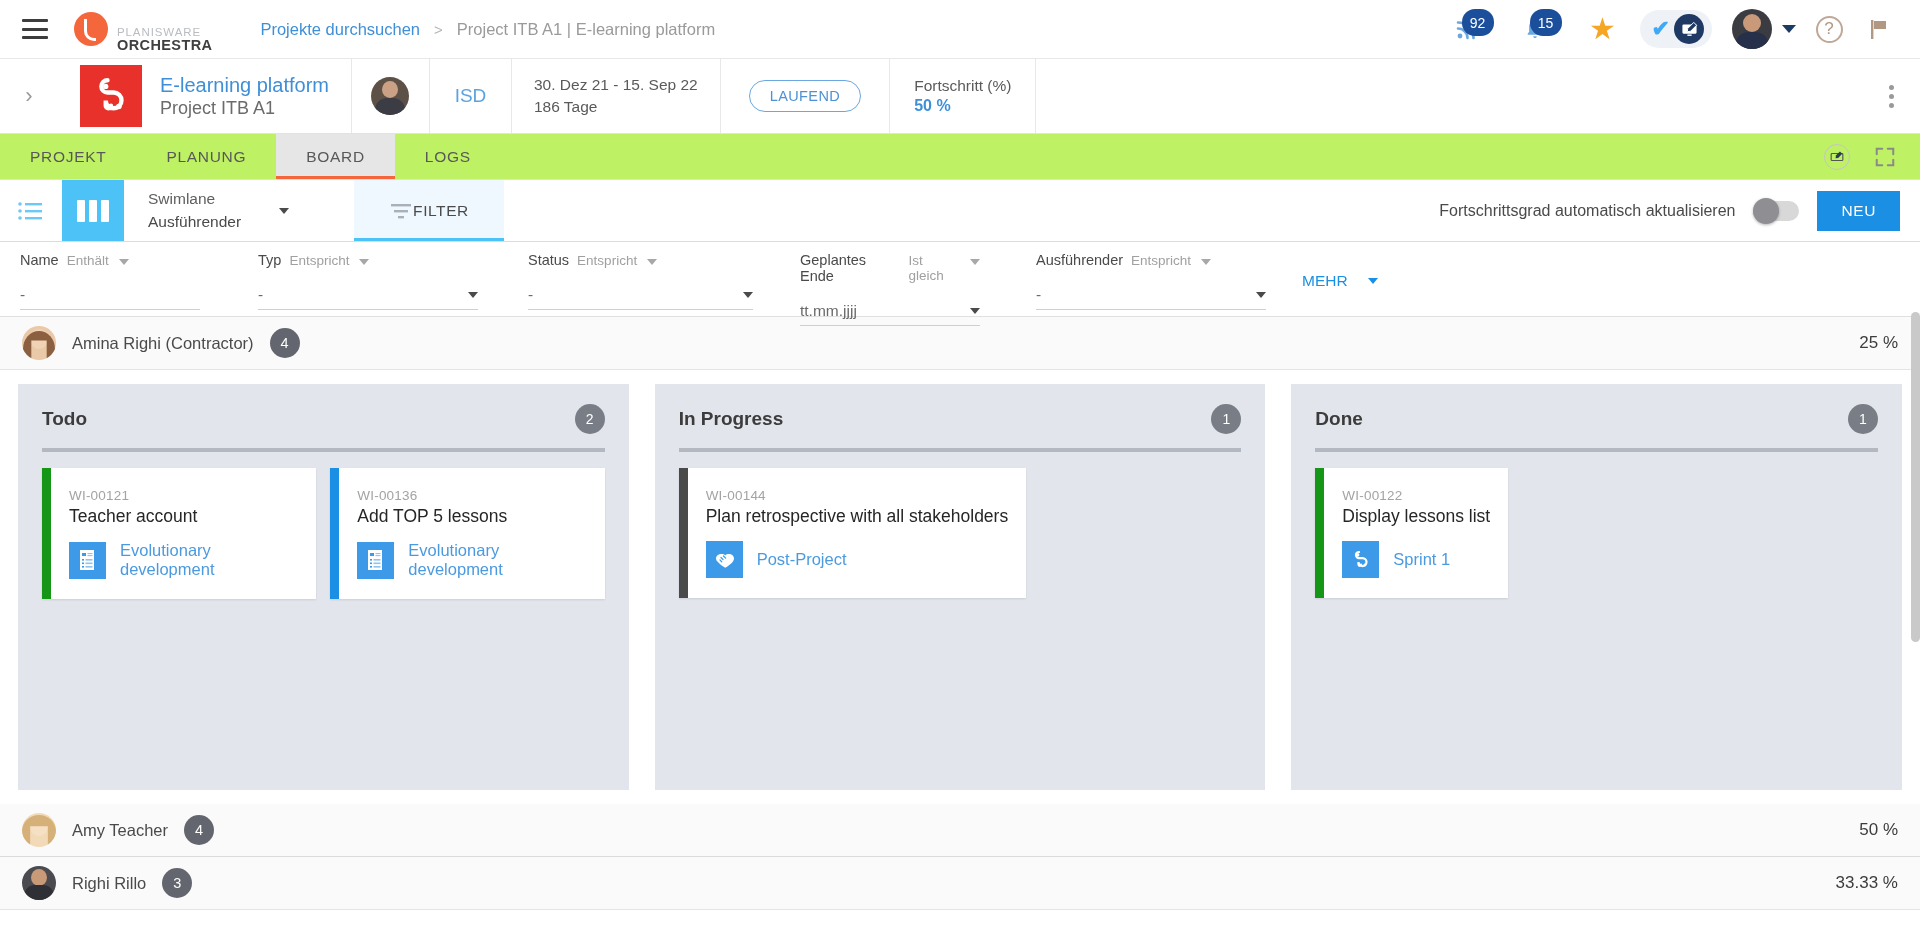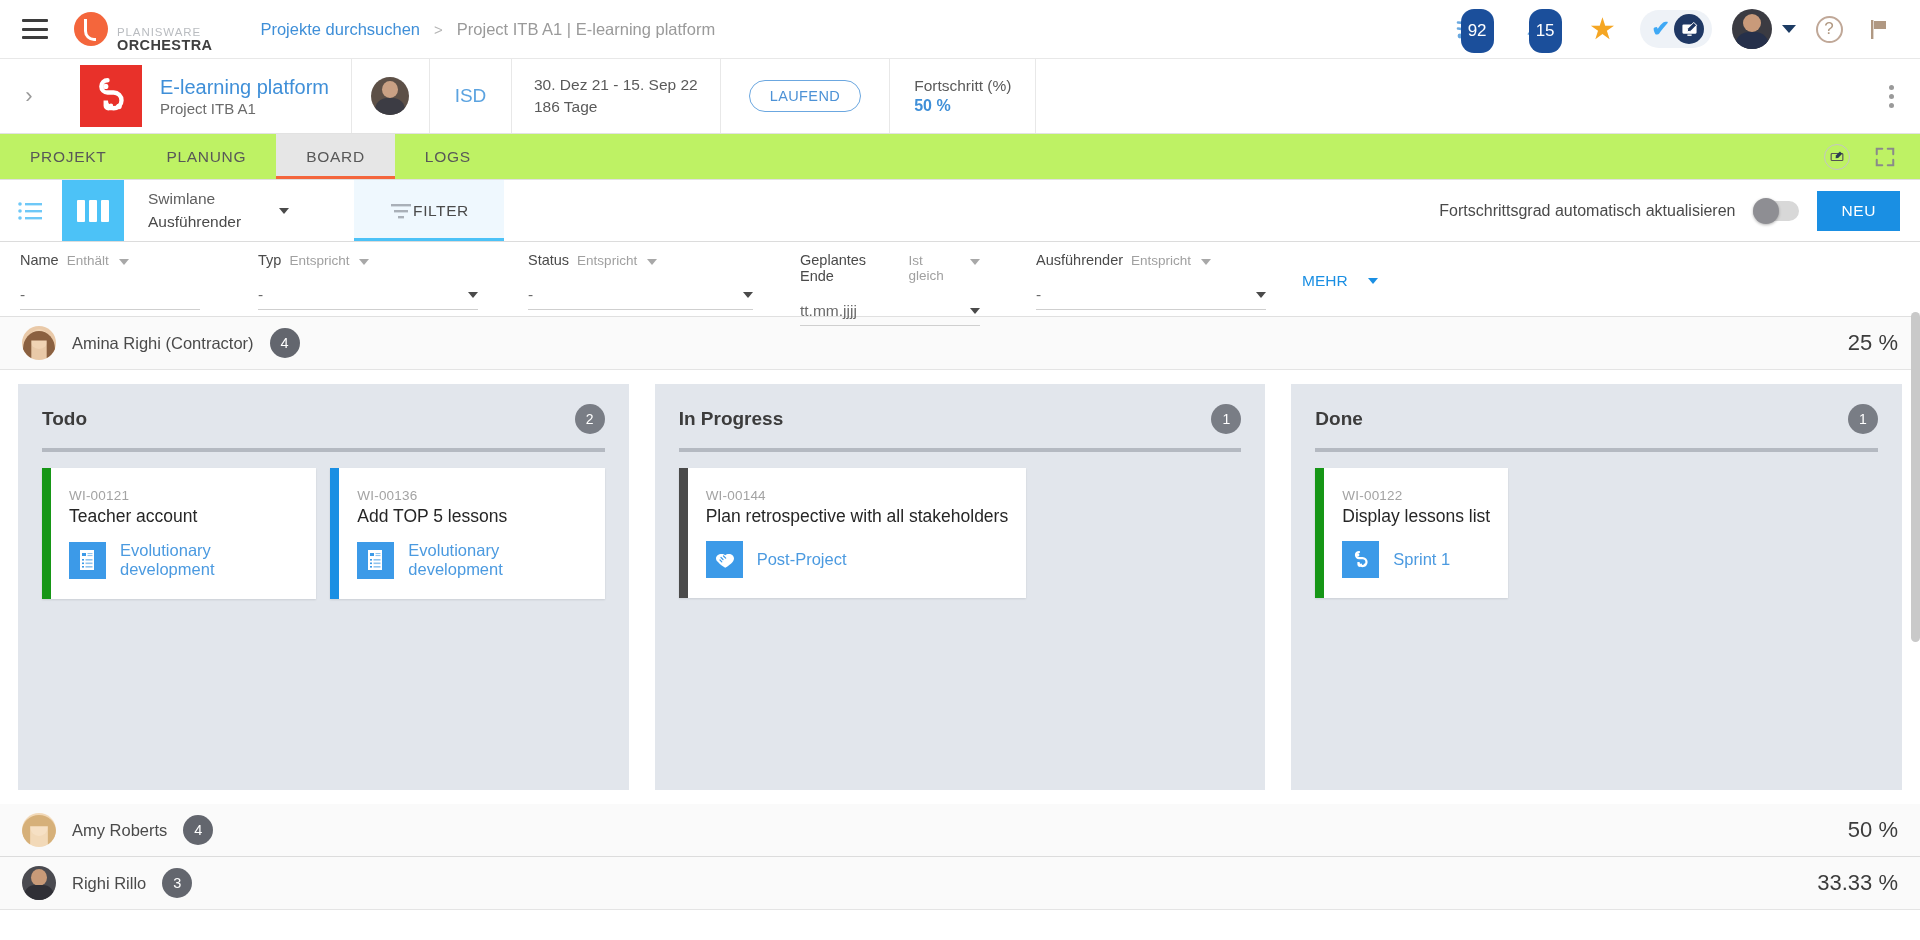--- a/index.html
+++ b/index.html
@@ -61,24 +61,24 @@
     padding-right: 16px;
   }
   .icon-btn {
     width: 50px; height: 50px;
     display: flex; align-items: center; justify-content: center;
     position: relative; cursor: pointer;
   }
   .badge {
     position: absolute;
     top: 5px; right: -2px;
-    min-width: 32px; height: 44px;
+    min-width: 32px; height: 27px;
     border-radius: 13px;
     background: #1b4f9b;
-    color: #fff; font-size: 17px;
+    color: #fff; font-size: 14px;
     display: flex; align-items: center; justify-content: center;
     padding: 0 7px;
   }
   .rss-icon { width: 24px; height: 24px; }
   .bell-icon { width: 22px; height: 26px; }
   .star-icon { font-size: 30px; color: #f5a623; line-height: 1; }
 
   .toggle-pill {
     display: flex; align-items: center; gap: 4px;
     background: #eef2f7;
@@ -133,21 +133,21 @@
     color:#9a9a9a; font-size: 22px; cursor:pointer;
   }
   .pb-cell { display:flex; align-items:center; padding: 0 22px; border-right: 1px solid #e8e8e8; }
   .pb-logo {
     width: 62px; height: 62px; background: #e8312a;
     display:flex; align-items:center; justify-content:center; flex:none;
   }
   .pb-logo svg { width: 42px; height: 42px; }
   .pb-title { margin-left: 18px; }
   .pb-title .t1 { font-size: 20px; color: #3f8fd8; line-height: 1.25; }
-  .pb-title .t2 { font-size: 15px; color: #6b6b6b; }
+  .pb-title .t2 { font-size: 18px; color: #6b6b6b; }
   .pb-owner { width: 78px; justify-content:center; }
   .pb-owner .avatar { width: 38px; height: 38px; background:#5d5047; }
   .pb-owner .avatar::before { content:""; position:absolute; left:11px; top:4px; width:16px; height:17px; border-radius:50%; background:#caa184; }
   .pb-owner .avatar::after  { content:""; position:absolute; left:4px; top:21px; width:30px; height:20px; border-radius:12px 12px 0 0; background:#3c3c44; }
   .pb-isd { width: 82px; justify-content:center; color:#5ba3e0; font-size:19px; }
   .pb-dates { font-size: 15.5px; color: #5a5a5a; line-height: 1.45; }
   .pb-status { justify-content:center; padding: 0 28px;}
   .status-chip {
     border: 1px solid #6ba7e0; color: #4d92d6;
     border-radius: 18px; padding: 7px 20px;
@@ -263,21 +263,21 @@
   .swim-avatar.w2::before{content:"";position:absolute;left:8px;top:4px;width:18px;height:19px;border-radius:9px;background:#f6e0c4;}
   .swim-avatar.w2::after{content:"";position:absolute;left:0;top:2px;width:34px;height:32px;border-radius:50% 50% 0 0;background:#d6b079;clip-path:polygon(0 0,100% 0,100% 100%,76% 100%,76% 35%,24% 35%,24% 100%,0 100%);}
   .swim-avatar.m1 { background:#4a4a50; }
   .swim-avatar.m1::before{content:"";position:absolute;left:9px;top:3px;width:16px;height:17px;border-radius:50%;background:#c89a78;}
   .swim-avatar.m1::after{content:"";position:absolute;left:2px;top:19px;width:30px;height:20px;border-radius:11px 11px 0 0;background:#2f2f36;}
   .swim-name { font-size: 16.5px; color:#4a4a4a; }
   .count-bubble {
     width: 30px; height:30px; border-radius:50%; background:#63666e; color:#fff;
     display:flex;align-items:center;justify-content:center; font-size:14.5px;
   }
-  .swim-pct { margin-left:auto; font-size: 22px; color:#3c3c3c; }
+  .swim-pct { margin-left:auto; font-size: 17px; color:#3c3c3c; }
 
   
   .board {
     display:flex; gap: 26px; padding: 14px 18px 0 18px;
     background:#fff;
     height: 420px;
   }
   .bcol {
     flex: 1; background:#e2e6ec; padding: 16px 16px 0 16px;
     display:flex; flex-direction:column;
@@ -693,21 +693,21 @@
             <span class="card-link">Sprint 1</span>
           </div>
         </div>
       </div>
     </div>
   </div>
 </div>
 
 <div class="swim-head swim-row-b" style="margin-top:14px">
   <span class="swim-avatar w2"></span>
-  <span class="swim-name">Amy Roberts</span>
+  <span class="swim-name">Amy Teacher</span>
   <span class="count-bubble">4</span>
   <span class="swim-pct">50 %</span>
 </div>
 
 <div class="swim-head">
   <span class="swim-avatar m1"></span>
   <span class="swim-name">Righi Rillo</span>
   <span class="count-bubble">3</span>
   <span class="swim-pct">33.33 %</span>
 </div>

